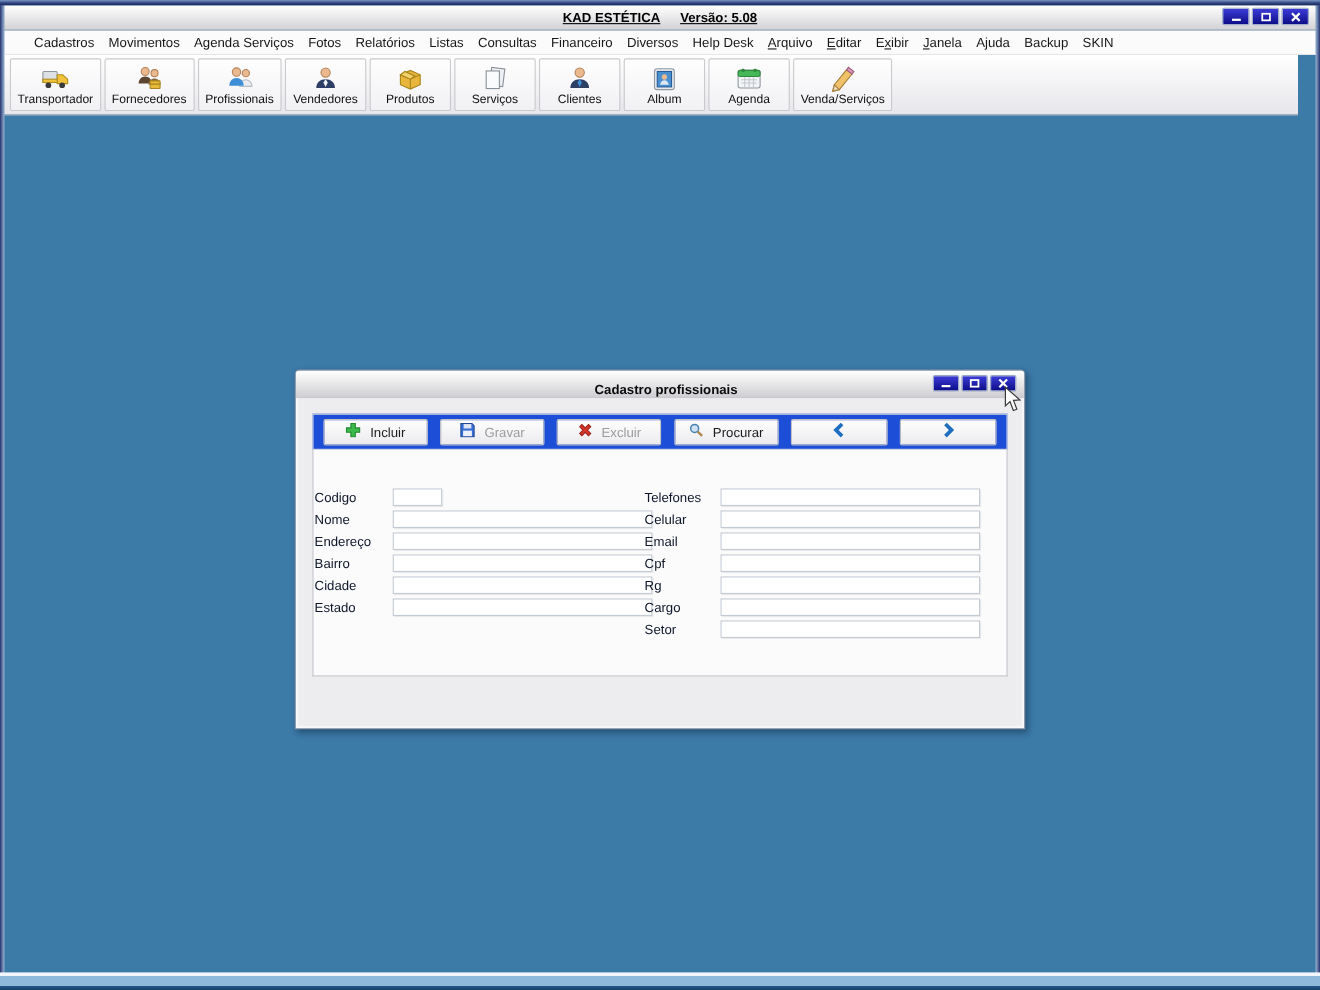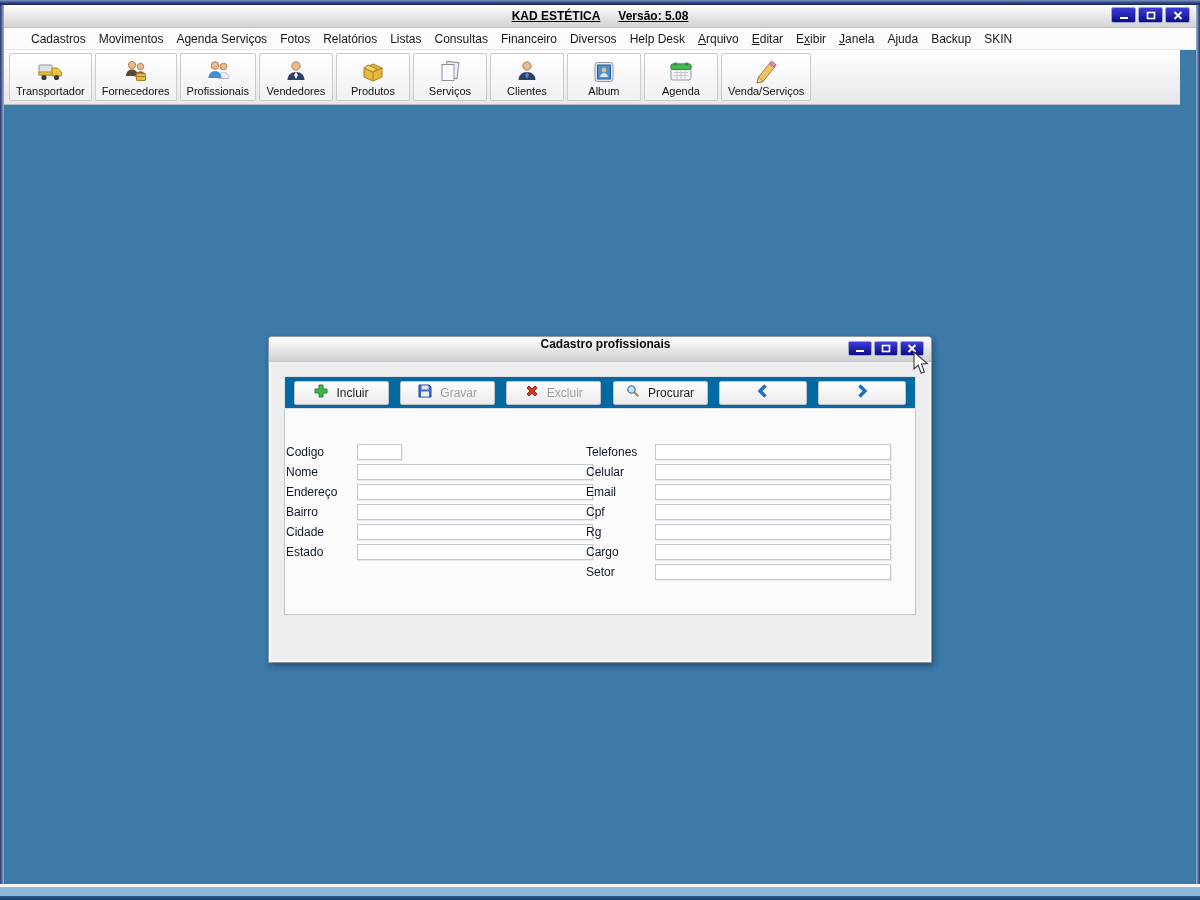--- a/index.html
+++ b/index.html
@@ -52,26 +52,26 @@
     font-family:"Liberation Sans",sans-serif; font-size:11px; color:#101010; cursor:default; }
   .tbi { height:28px; display:flex; align-items:flex-end; }
 
   
   .dialog { position:absolute; left:268px; top:336px; width:664px; height:327px;
     background:#ededef; border:1px solid #8a98aa; border-radius:4px 4px 0 0;
     box-shadow:2px 3px 6px rgba(0,15,35,.38), inset 0 0 0 2px #f7f7f9; }
   .dlg-titlebar { height:25px; border-radius:3px 3px 0 0; position:relative;
     background:linear-gradient(180deg,#ffffff,#cfcfd3);
     border-bottom:1px solid #c6c6cc;
-    display:flex; align-items:flex-start; justify-content:center;
+    display:flex; align-items:flex-end; justify-content:center;
     font-size:12px; font-weight:bold; color:#0a0a0a;padding-left:11px; }
   .dlg-controls { position:absolute; right:7px; top:4px; display:flex; gap:2px; }
 
   .dlg-btnpanel { margin:14px 15px 0; height:33px;
-    background:#0369a1; border:1px solid #dedee2;
+    background:#1d4ed8; border:1px solid #dedee2;
     display:flex; align-items:center; justify-content:space-between; padding:0 9px; }
   .db { width:95px; height:24px; cursor:default;
     background:linear-gradient(180deg,#fefefe,#ebebee);
     border:1px solid #c2c2c6; border-radius:2px;
     display:flex; align-items:center; justify-content:center; gap:8px;
     font-family:"Liberation Sans",sans-serif; font-size:12px; color:#1c1c1c; }
   .db.disabled { color:#9d9d9d; }
   .db.nav { width:88px; }
 
   .dlg-tabs { margin:11px 15px 0; height:19px; display:flex; gap:2px; }

